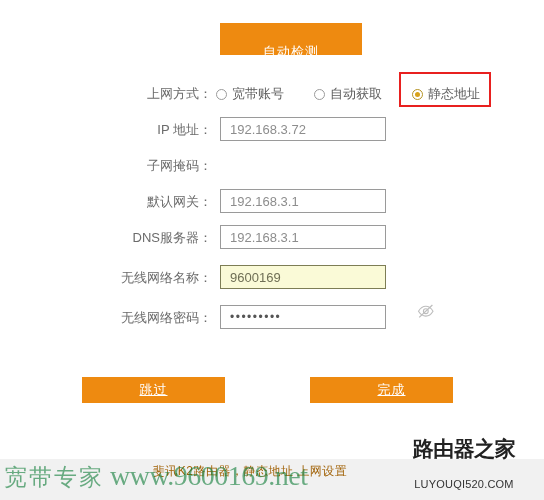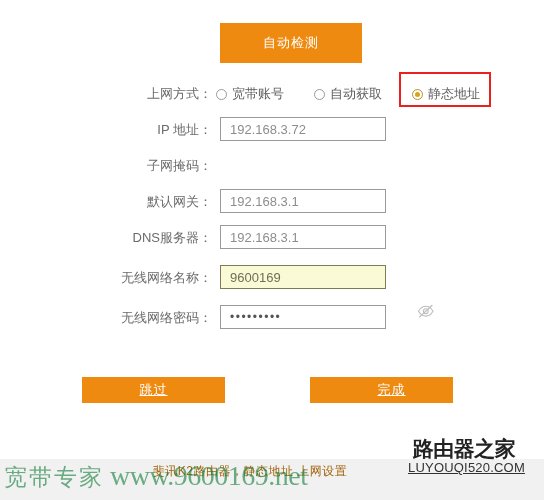--- a/index.html
+++ b/index.html
@@ -21,30 +21,30 @@
     width: 544px;
     height: 500px;
   }
 
   
   .autodetect-btn {
     position: absolute;
     left: 220px;
     top: 23px;
     width: 142px;
-    height: 40px;
+    height: 26px;
     background: #ee8a10;
     color: #ffffff;
     border: none;
     font-size: 13px;
     letter-spacing: 1px;
     line-height: 26px;
     text-align: center;
     cursor: pointer;
-    padding: 0;
+    padding: 16px;
     font-family: Liberation Serif, serif;
   }
 
   
   .form-row {
     position: absolute;
     left: 0;
     width: 544px;
     height: 26px;
   }
@@ -230,27 +230,26 @@
   }
   .brand-cn {
     font-size: 21px;
     font-weight: bold;
     color: #222222;
     letter-spacing: -0.5px;
     line-height: 23px;
     font-family: "Liberation Sans", "DejaVu Sans", sans-serif;
   }
   .brand-en {
-    font-size: 13px;
+    font-size: 11px;
     color: #333333;
     letter-spacing: 0.2px;
     line-height: 15px;
-    margin-top: 0;
-    font-family: "Liberation Sans", "DejaVu Sans", sans-serif;
-    text-decoration: underline;
+    margin-top: 17px;
+    font-family: "Liberation Sans", "DejaVu Sans", sans-serif;
   }
 </style>
 </head>
 <body>
 
 <div id="page">
 
   <button class="autodetect-btn">自动检测</button>
 
   <div class="form-row" style="top:81px;">

